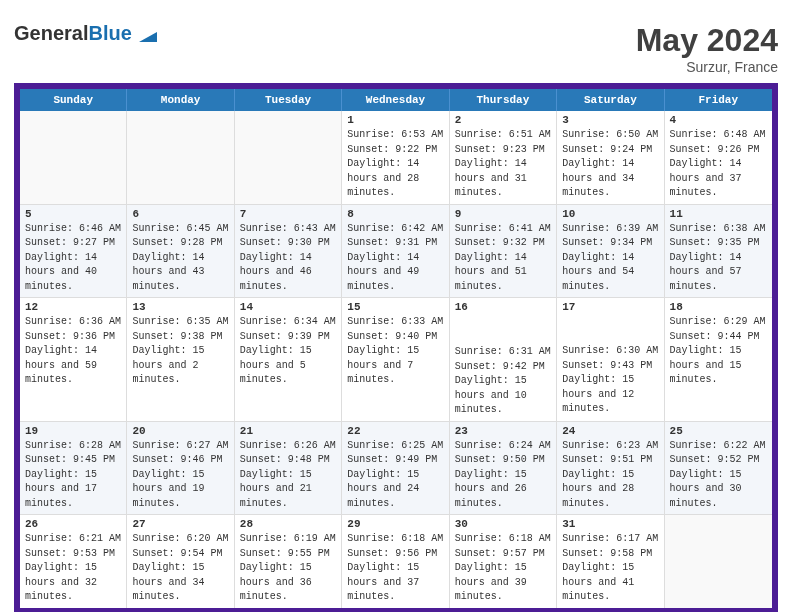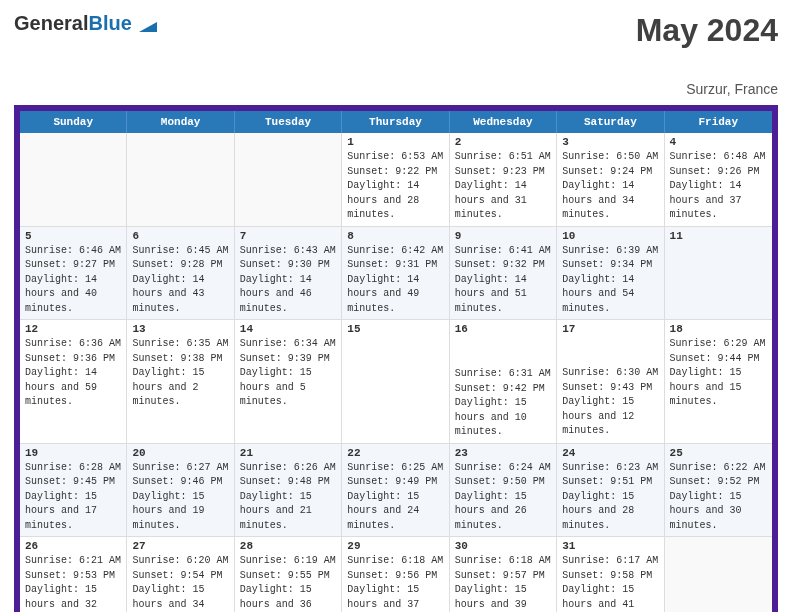--- a/index.html
+++ b/index.html
@@ -6,21 +6,21 @@
     body {
       font-family: Arial, sans-serif;
       background: #fff;
       width: 792px;
       height: 612px;
       overflow: hidden;
     }
     .page {
       width: 792px;
       height: 612px;
-      padding: 12px 14px;
+      padding: 22px 14px;
       display: flex;
       flex-direction: column;
     }
     .header {
       display: flex;
       justify-content: space-between;
       align-items: flex-start;
       margin-bottom: 8px;
     }
     .logo {
@@ -44,21 +44,20 @@
       text-align: right;
     }
     .month-year {
       font-size: 32px;
       font-weight: bold;
       color: #404040;
     }
     .location {
       font-size: 14px;
       color: #555;
-      margin-top: 32px;
     }
     .calendar {
       flex: 1;
       display: flex;
       flex-direction: column;
       border: 6px solid #4c1d95;
       font-family: Liberation Mono, monospace;
     }
     .cal-header-row {
       display: grid;
@@ -129,22 +128,22 @@
       <div class="month-year">May 2024</div>
       <div class="location">Surzur, France</div>
     </div>
   </div>
 
   <div class="calendar">
     <div class="cal-header-row" id="cal-header">
         <div class="cal-header-cell">Sunday</div>
         <div class="cal-header-cell">Monday</div>
         <div class="cal-header-cell">Tuesday</div>
+        <div class="cal-header-cell">Wednesday</div>
         <div class="cal-header-cell">Thursday</div>
-        <div class="cal-header-cell">Wednesday</div>
         <div class="cal-header-cell">Saturday</div>
         <div class="cal-header-cell">Friday</div>
       </div>
     <div class="cal-body" id="cal-body">
         <div class="cal-row">
           <div class="cal-cell empty"></div>
           <div class="cal-cell empty"></div>
           <div class="cal-cell empty"></div>
           <div class="cal-cell">
             <span class="day-num">1</span>
@@ -203,20 +202,23 @@
 Daylight: 14 hours and 51 minutes.</div>
           </div>
           <div class="cal-cell alt-row">
             <span class="day-num">10</span>
             <div class="cell-info" style="white-space: pre-line;">Sunrise: 6:39 AM
 Sunset: 9:34 PM
 Daylight: 14 hours and 54 minutes.</div>
           </div>
           <div class="cal-cell alt-row">
             <span class="day-num">11</span>
+            <div class="cell-info" style="white-space: pre-line;">Sunrise: 6:38 AM
+Sunset: 9:35 PM
+Daylight: 14 hours and 57 minutes.</div>
           </div>
         </div>
         <div class="cal-row">
           <div class="cal-cell">
             <span class="day-num">12</span>
             <div class="cell-info" style="white-space: pre-line;">Sunrise: 6:36 AM
 Sunset: 9:36 PM
 Daylight: 14 hours and 59 minutes.</div>
           </div>
           <div class="cal-cell">
@@ -226,20 +228,23 @@
 Daylight: 15 hours and 2 minutes.</div>
           </div>
           <div class="cal-cell">
             <span class="day-num">14</span>
             <div class="cell-info" style="white-space: pre-line;">Sunrise: 6:34 AM
 Sunset: 9:39 PM
 Daylight: 15 hours and 5 minutes.</div>
           </div>
           <div class="cal-cell">
             <span class="day-num">15</span>
+            <div class="cell-info" style="white-space: pre-line;">Sunrise: 6:33 AM
+Sunset: 9:40 PM
+Daylight: 15 hours and 7 minutes.</div>
           </div>
           <div class="cal-cell">
             <span class="day-num">16</span>
             <div class="cell-info" style="white-space: pre-line; margin-top: 32px;">Sunrise: 6:31 AM
 Sunset: 9:42 PM
 Daylight: 15 hours and 10 minutes.</div>
           </div>
           <div class="cal-cell">
             <span class="day-num">17</span>
             <div class="cell-info" style="white-space: pre-line; margin-top: 31px;">Sunrise: 6:30 AM

